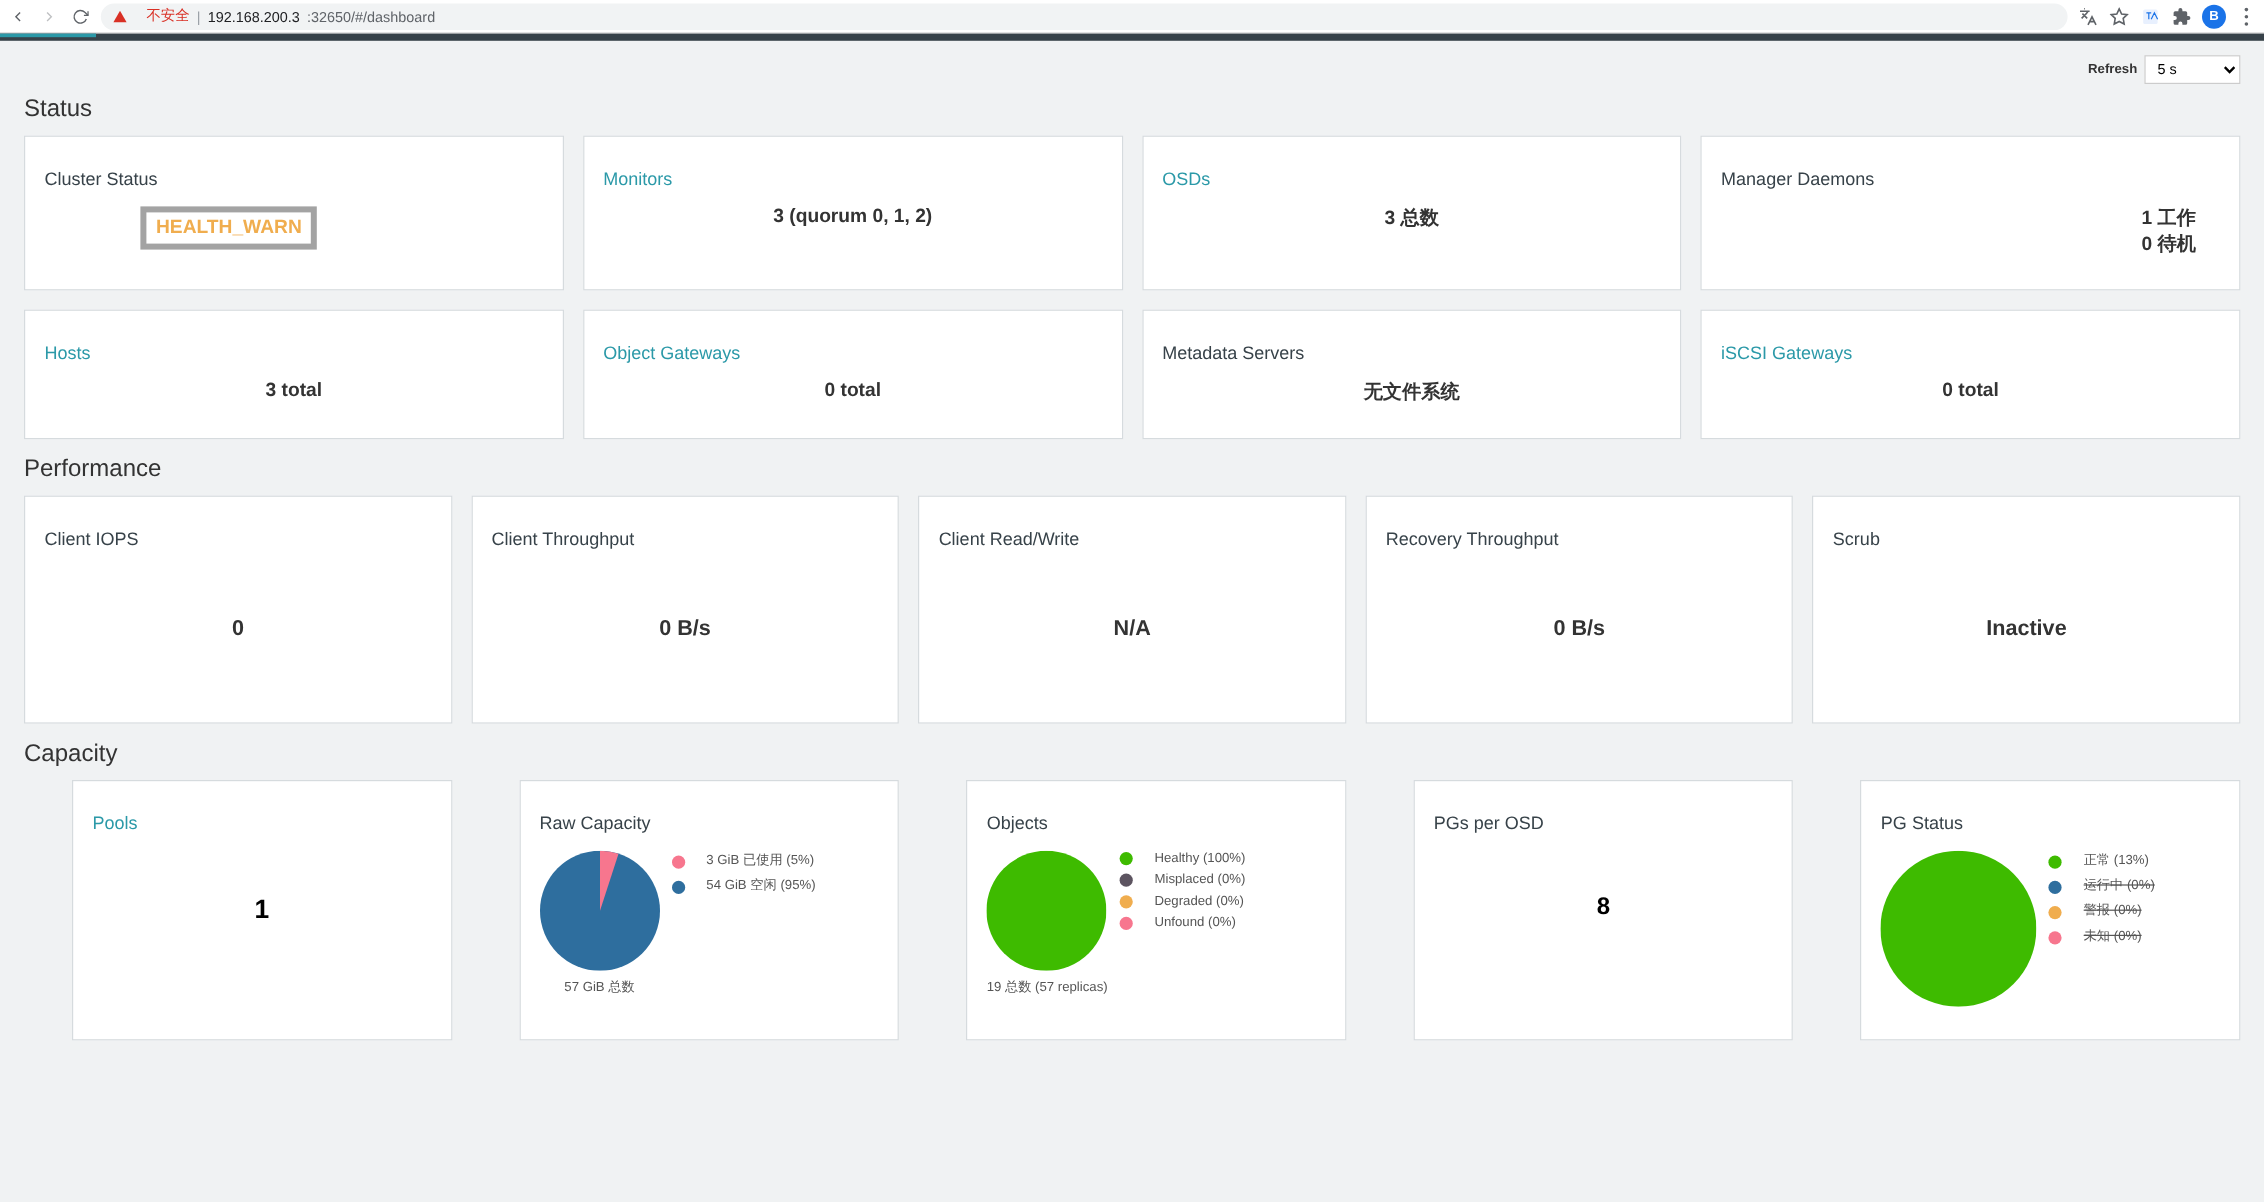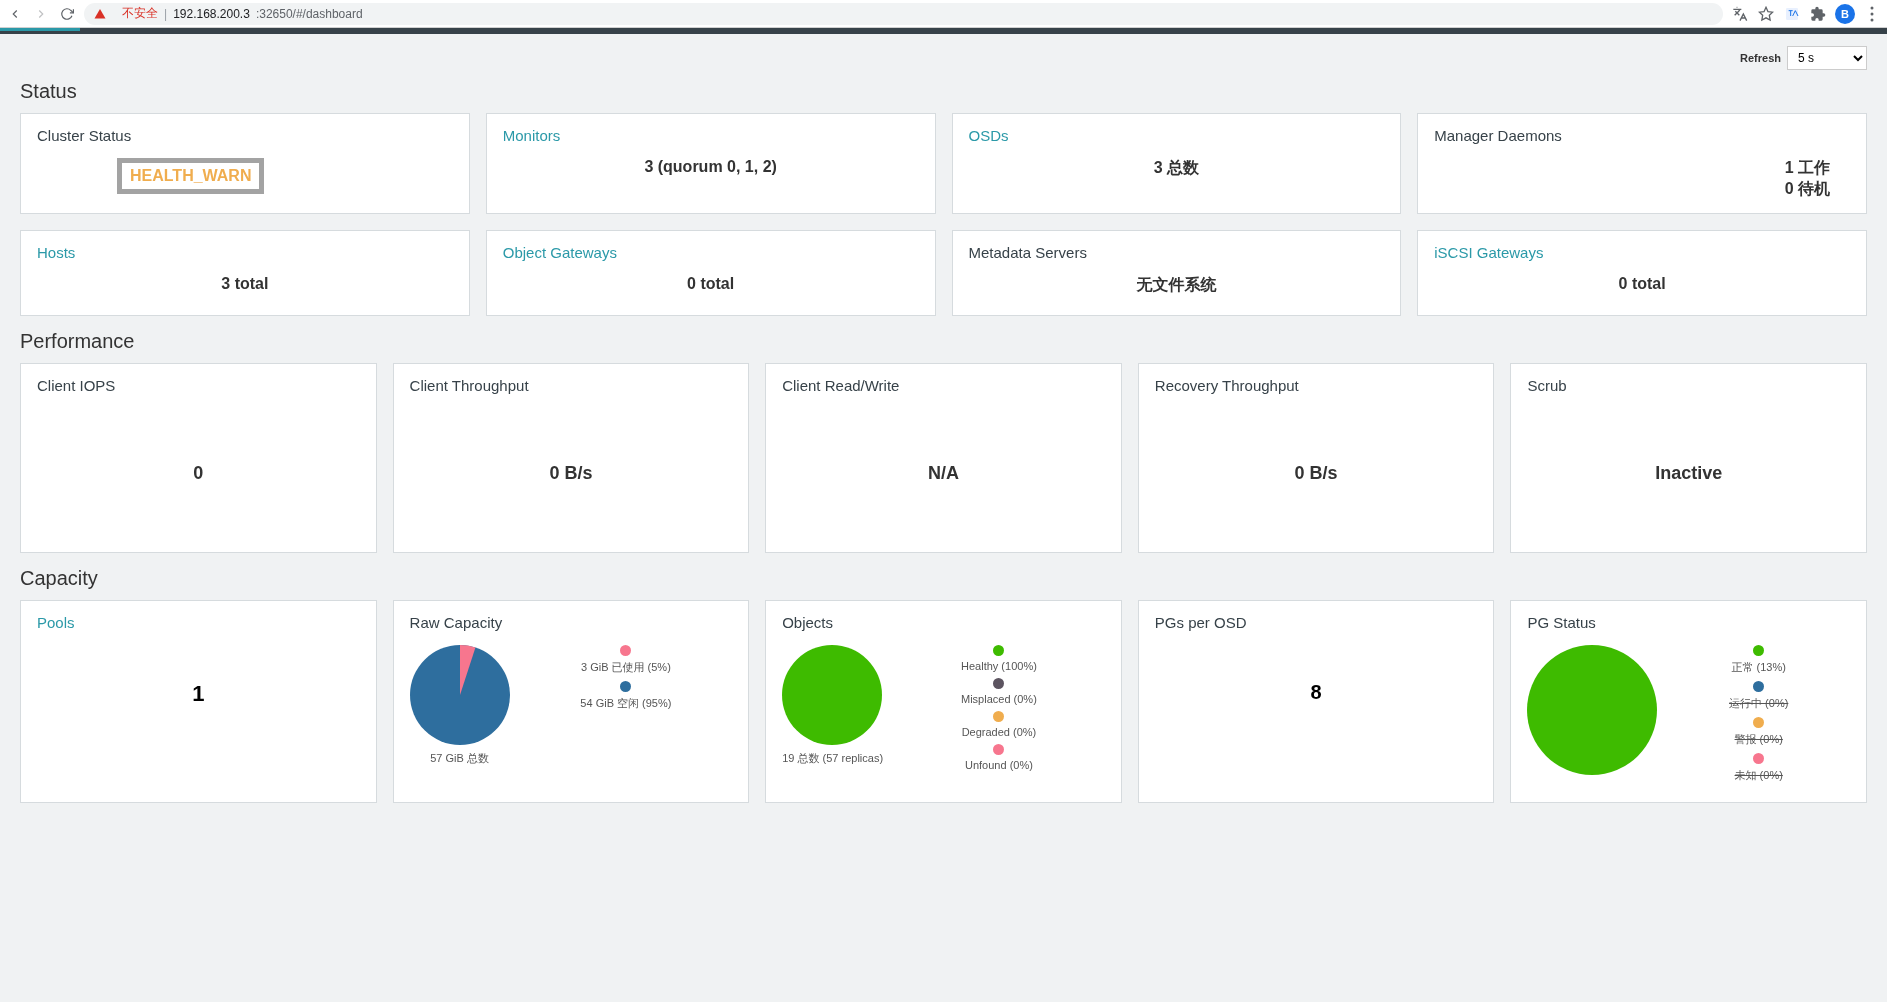--- a/index.html
+++ b/index.html
@@ -18,35 +18,35 @@
 
 .page { background: #f0f2f3; padding: 12px 20px 20px 20px; min-height: calc(100% - 34px); }
 .refresh-row { display:flex; justify-content:flex-end; align-items:center; gap:6px; margin-bottom:6px; }
 .refresh-label { font-size: 11px; font-weight: bold; color:#333; }
 select.refresh-sel { height: 24px; font-size:12px; border:1px solid #ccc; background:#fff; padding: 2px 6px; min-width: 80px;}
 .section-title { font-size: 20px; color: #333; margin: 10px 0 10px 0; font-weight: 400;}
 
 .status-grid { display: grid; grid-template-columns: repeat(4, 1fr); gap: 16px; margin-bottom: 14px;}
 .perf-grid { display: grid; grid-template-columns: repeat(5, 1fr); gap: 16px; margin-bottom: 14px;}
 .cap-grid { display: grid; grid-template-columns: repeat(5, 1fr); gap: 16px; }
-.card { background:#fff; border:1px solid #d6dbde; padding: 13px 16px; }
+.card { background:#fff; border:1px solid #d6dbde; padding: 27px 16px; }
 .card-title { font-size: 15px; color: #374249; margin-bottom: 14px; }
 .card-title.link { color: #2b99a8; }
 .card-value { font-size: 16px; font-weight: bold; color:#333; text-align:center; }
 .health-warn { display:inline-block; border:5px solid #a3a3a3; padding:4px 8px; color:#f0ad4e; font-weight:bold; margin-left: 80px;}
 .status-card-tall { min-height: 86px; }
 .perf-card { min-height: 190px; display:flex; flex-direction:column;}
 .perf-card .card-value { flex:1; display:flex; align-items:center; justify-content:center; font-size:18px; }
-.cap-card { min-height: 180px; }
+.cap-card { min-height: 180px; margin-left: 40px; }
 
 .pie-row { display:flex; gap:10px; }
 .pie-wrap { width:100px; height:100px; position:relative; flex-shrink:0;}
 .pie-sub { font-size:11px; text-align:center; color:#555; margin-top:6px;}
 .legend { flex:1; font-size:11px; color:#555;}
-.legend .item { display:flex; align-items:center; gap:4px; margin-bottom:6px;flex-direction:column;}
+.legend .item { display:flex; align-items:flex-end; gap:18px; margin-bottom:6px;}
 .legend .sw { width:11px; height:11px; border-radius:50%; flex-shrink:0;}
 .strike { text-decoration: line-through; }
 .pools-big { font-size:22px; font-weight:bold; text-align:center; margin-top:50px;}
 .osd-big { font-size:20px; font-weight:bold; text-align:center; margin-top:50px;}
 svg { display:block; }
 </style>
 </head>
 <body>
 
 <div class="chrome-bar">

